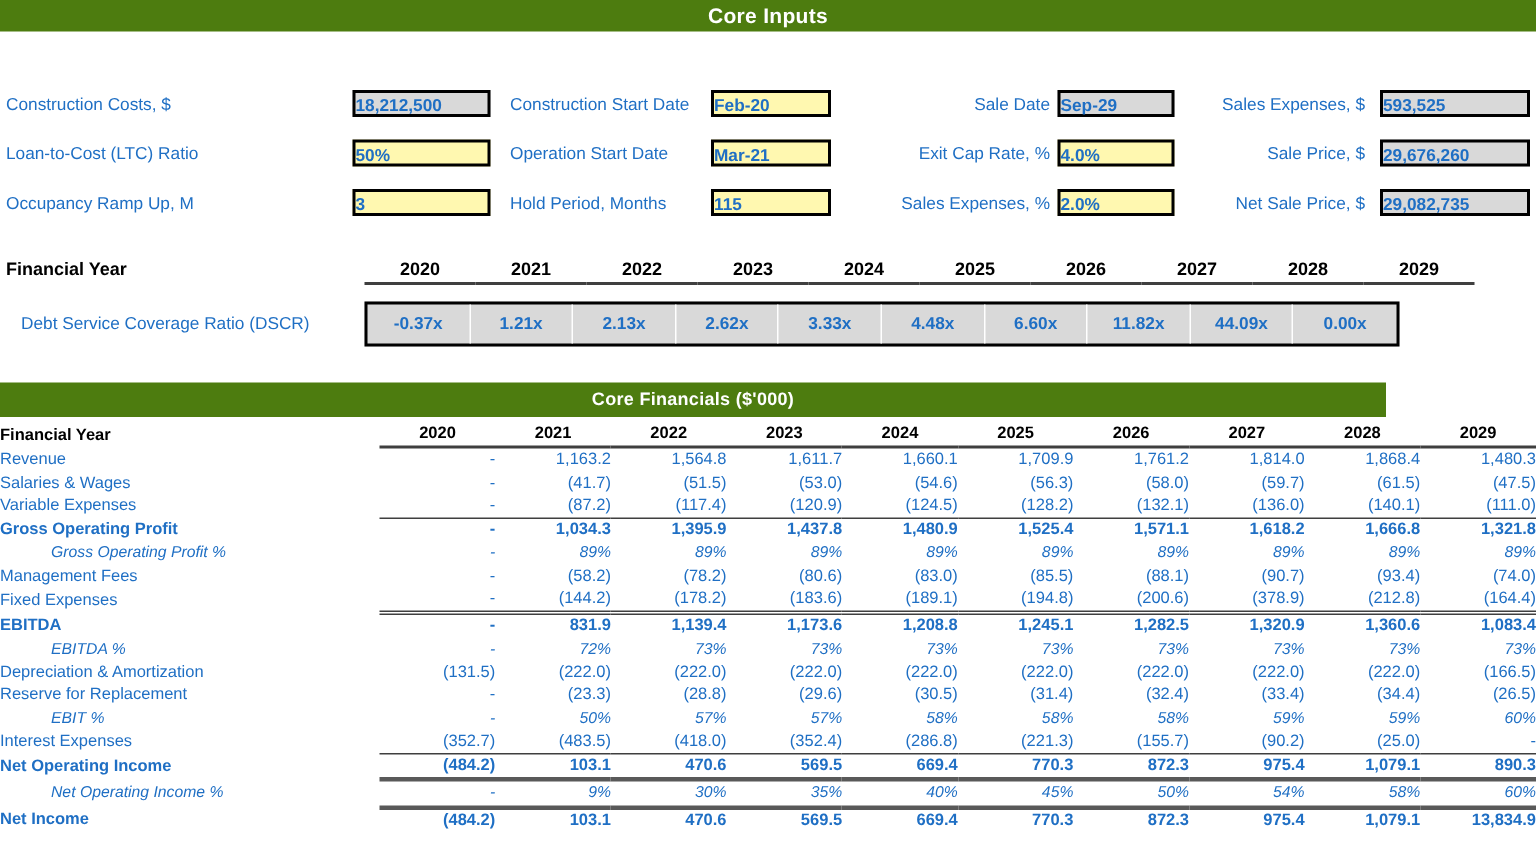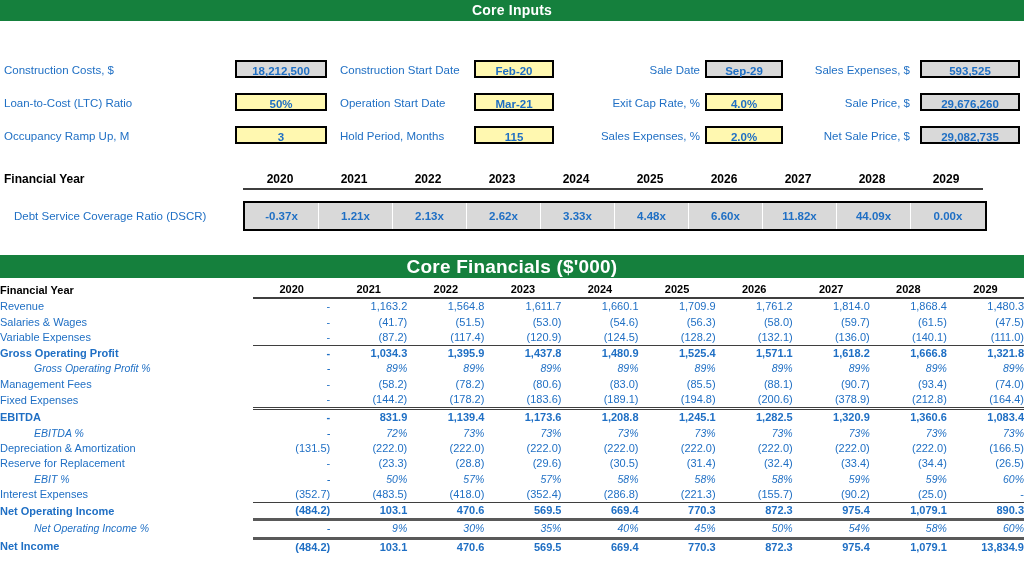--- a/index.html
+++ b/index.html
@@ -11,39 +11,39 @@
     width: 1024px;
     height: 577px;
     font-family: "Liberation Sans", sans-serif;
     color: #1F6FC4;
     overflow: hidden;
     position: relative;
   }
 
   
   .banner {
-    background: #15803d;
+    background: #4d7c0f;
     color: #ffffff;
     font-weight: bold;
     text-align: center;
     letter-spacing: .2px;
   }
   #core-inputs-banner {
     position: absolute;
     left: 0; top: 0;
     width: 1024px; height: 21px;
     line-height: 21px;
     font-size: 14px;
   }
   #core-financials-banner {
     position: absolute;
     left: 0; top: 255px;
-    width: 1024px; height: 23px;
+    width: 924px; height: 23px;
     line-height: 23px;
-    font-size: 19px;
+    font-size: 12px;
   }
 
   
   #core-inputs {
     position: absolute;
     left: 0; top: 50px;
     width: 944px; height: 110px;
   }
   .inp-row {
     position: absolute;
@@ -59,21 +59,20 @@
     position: absolute;
     font-size: 11.5px;
     line-height: 20px;
     color: #1F6FC4;
     white-space: nowrap;
   }
   .inp-box {
     position: absolute;
     height: 18px;
     line-height: 18px;
-    text-align: center;
     font-size: 11.5px;
     font-weight: bold;
     color: #1F6FC4;
     border: 2px solid #000000;
     box-sizing: border-box;
     white-space: nowrap;
   }
   .inp-box.yellow { background: #FFF8B0; }
   .inp-box.gray   { background: #D9D9D9; }
 
@@ -247,21 +246,21 @@
       <div class="dscr-year" style="left: 391px;">2022</div>
       <div class="dscr-year" style="left: 465px;">2023</div>
       <div class="dscr-year" style="left: 539px;">2024</div>
       <div class="dscr-year" style="left: 613px;">2025</div>
       <div class="dscr-year" style="left: 687px;">2026</div>
       <div class="dscr-year" style="left: 761px;">2027</div>
       <div class="dscr-year" style="left: 835px;">2028</div>
       <div class="dscr-year" style="left: 909px;">2029</div>
     </div>
   <div id="dscr-row-label">Debt Service Coverage Ratio (DSCR)</div>
-  <div id="dscr-cells" style="width: 744px; align-items: center;">
+  <div id="dscr-cells" style="width: 690px; align-items: center;">
       <div class="dscr-cell">-0.37x</div>
       <div class="dscr-cell">1.21x</div>
       <div class="dscr-cell">2.13x</div>
       <div class="dscr-cell">2.62x</div>
       <div class="dscr-cell">3.33x</div>
       <div class="dscr-cell">4.48x</div>
       <div class="dscr-cell">6.60x</div>
       <div class="dscr-cell">11.82x</div>
       <div class="dscr-cell">44.09x</div>
       <div class="dscr-cell">0.00x</div>

